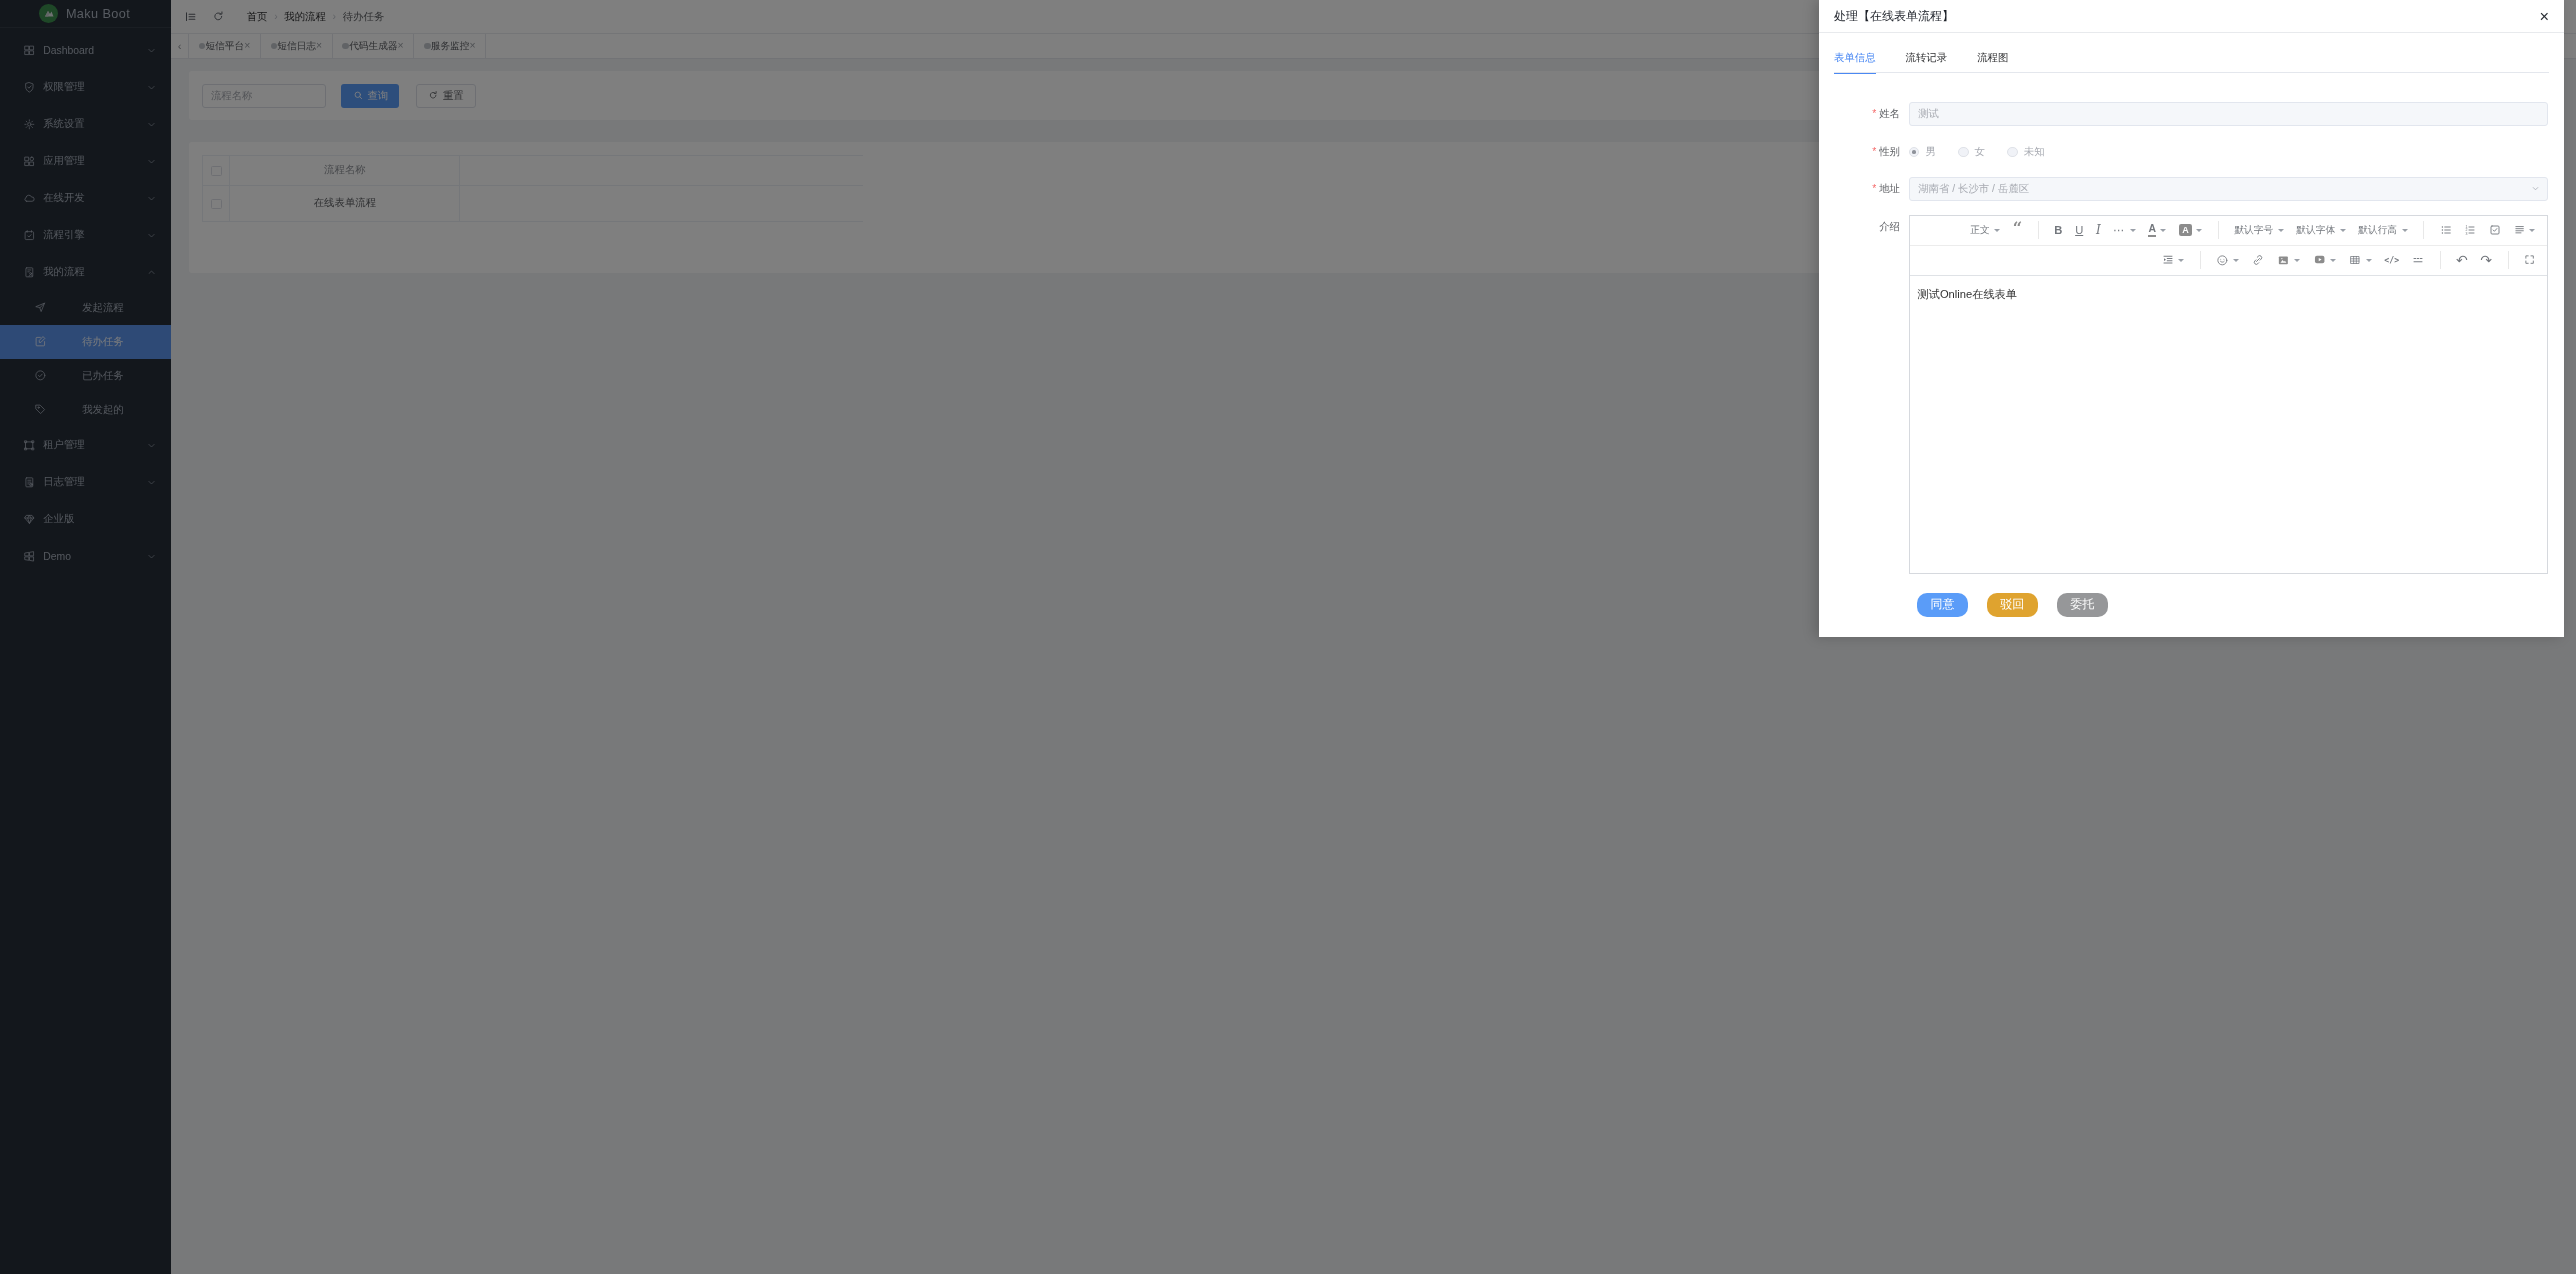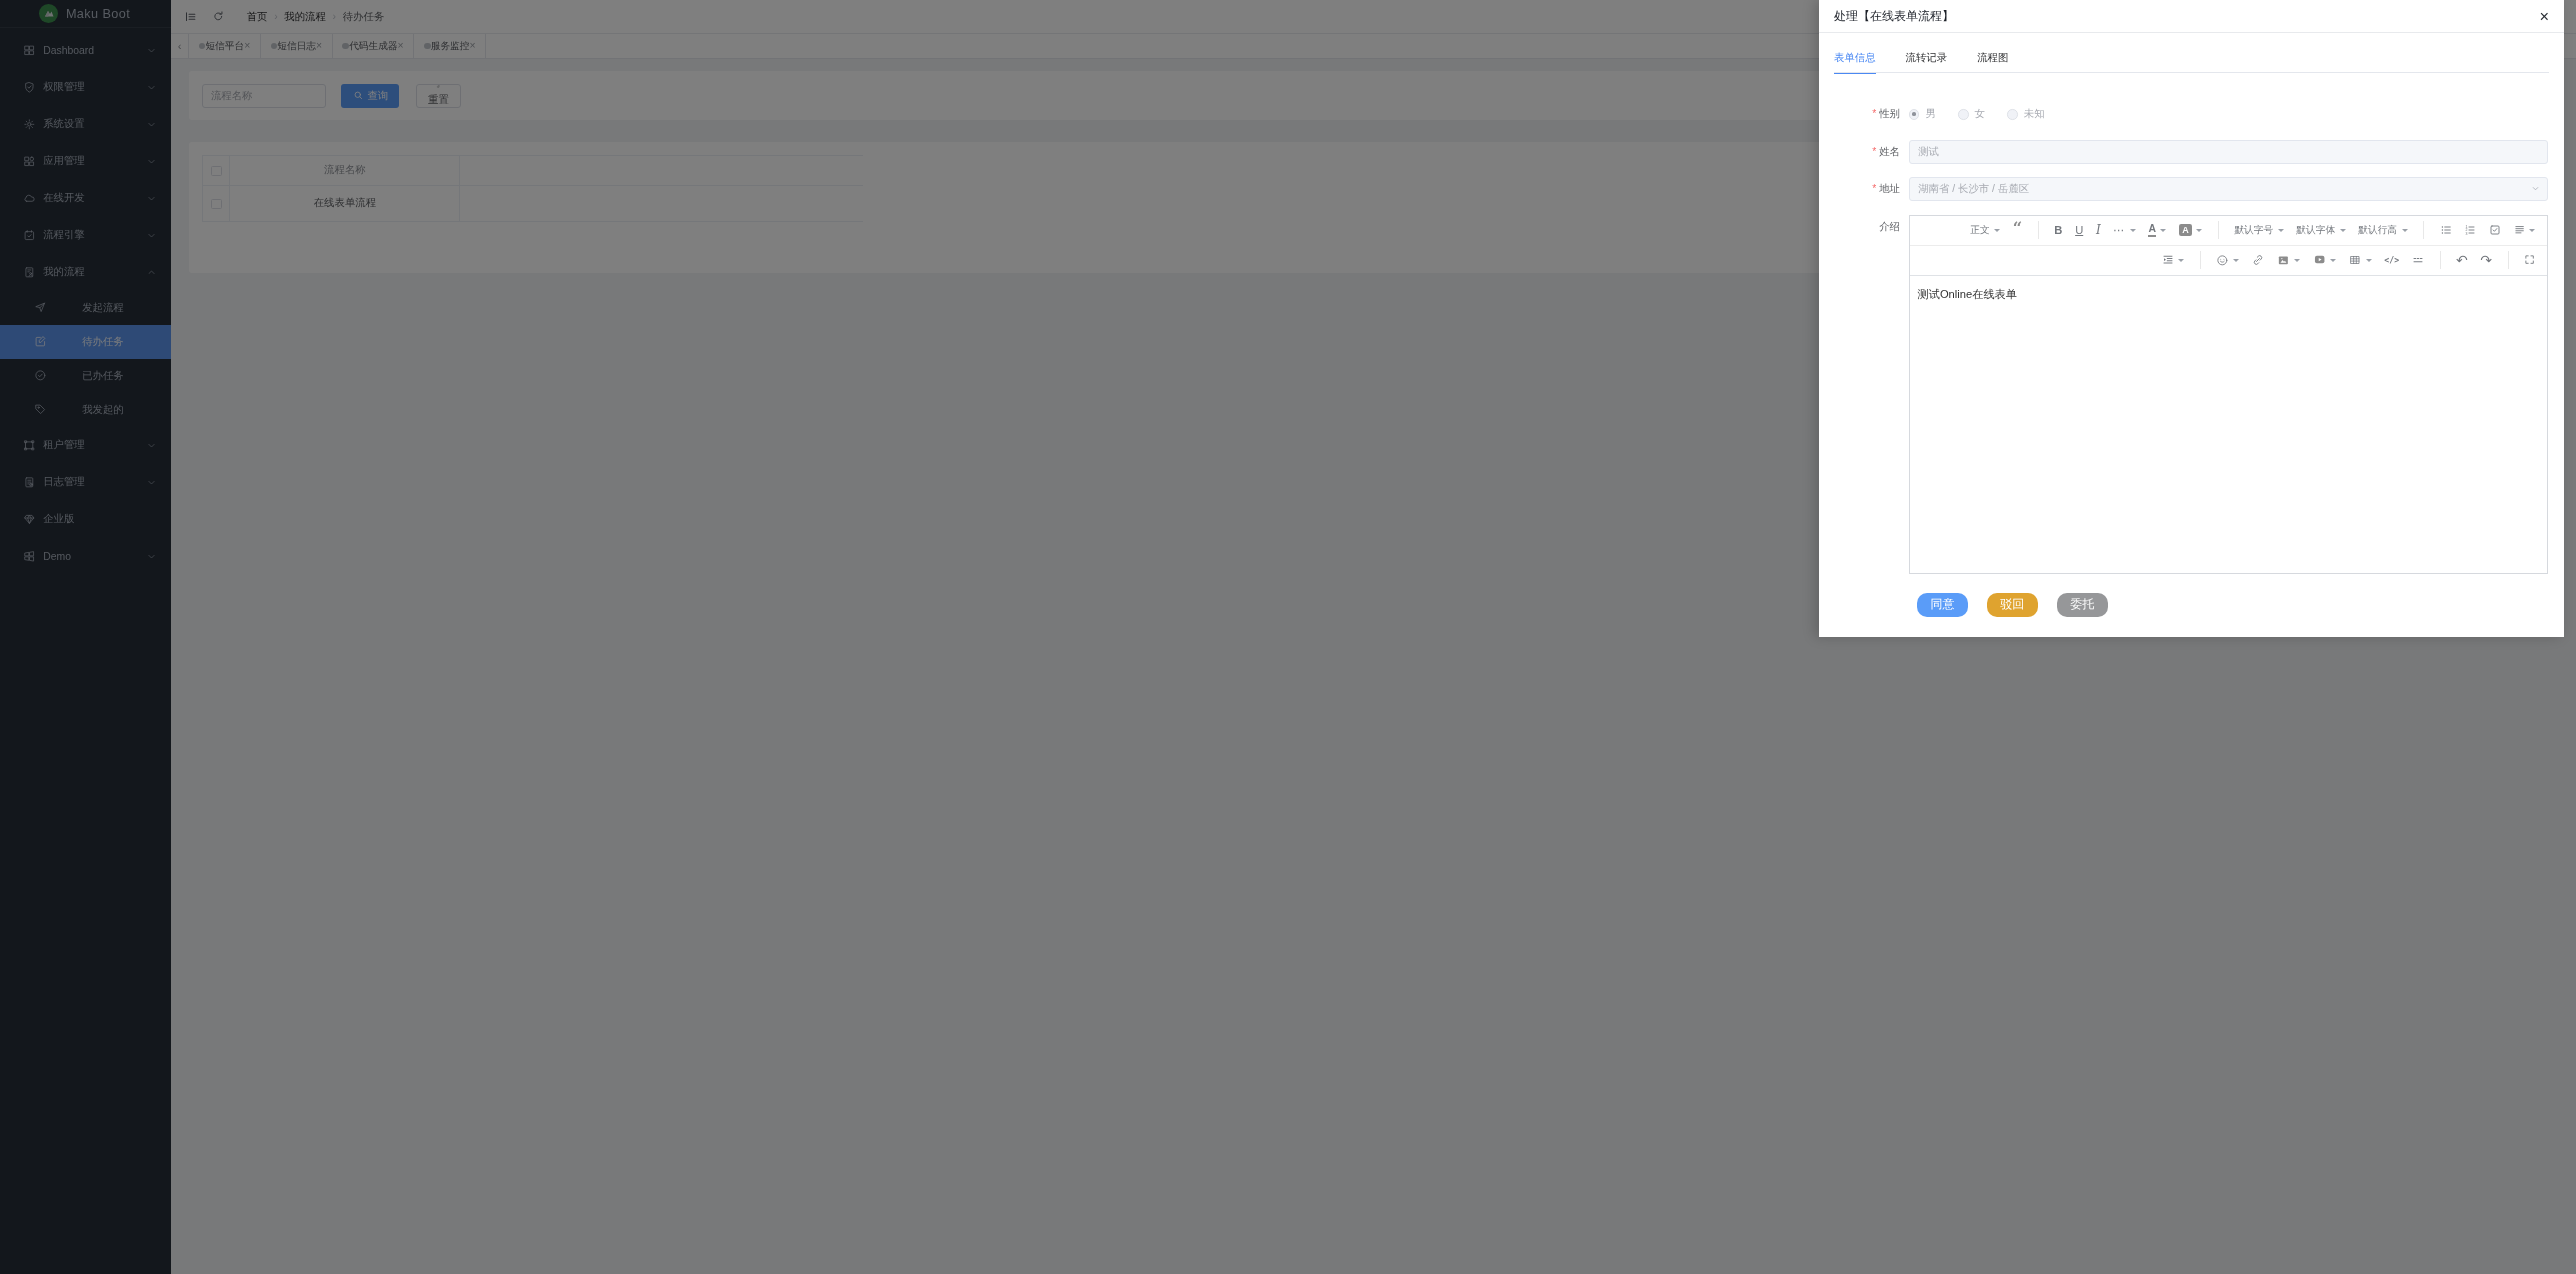--- a/index.html
+++ b/index.html
@@ -38,21 +38,21 @@
   .tab-close { color:#9ca0a6; font-size:10.4px; line-height:1; }
 
   .content { flex:1; padding:12px 18px; overflow:hidden; }
   .card { background:#fff; border-radius:3px; }
   .search-card { height:49px; display:flex; align-items:center; padding:0 12.7px; }
   .search-input { width:124px; height:24px; border:0.7px solid #dcdfe6; border-radius:3px; padding:0 8.2px; font-size:10.4px; color:#606266; outline:none; font-family:inherit; }
   .search-input::placeholder { color:#a8abb2; }
   .btn { height:24px; border:none; border-radius:3px; font-size:10.4px; display:inline-flex; align-items:center; justify-content:center; gap:4.5px; cursor:pointer; font-family:inherit; padding:0 11.2px; }
   .btn svg { display:block; }
   .btn-primary { background:var(--primary,#5a9cf8); color:#fff; margin-left:15.7px; }
-  .btn-plain { background:#fff; color:#606266; border:0.7px solid #dcdfe6; margin-left:16.4px;flex-direction:column; }
+  .btn-plain { background:#fff; color:#606266; border:0.7px solid #dcdfe6; margin-left:16.4px; }
 
   .table-card { margin-top:21.6px; height:131px; padding:13.4px; }
   .g-table { border-collapse:collapse; }
   .g-table td, .g-table th { border:0.7px solid #ebeef5; font-weight:normal; }
   .g-table th { height:30px; font-size:10.4px; color:#909399; }
   .g-table td { height:36px; font-size:10.4px; color:#606266; text-align:center; }
   .col-check { width:27px; text-align:center; }
   .col-name { width:230px; text-align:center; }
   .col-rest { width:403px; border-right:none !important; }
   .checkbox { display:inline-block; width:10.4px; height:10.4px; border:0.7px solid #dcdfe6; border-radius:1.5px; background:#fff; vertical-align:middle; }
@@ -397,49 +397,49 @@
   </div>
 
   <div class="d-tabs" id="drawer-tabs">
       <div class="d-tab active">表单信息</div>
       <div class="d-tab">流转记录</div>
       <div class="d-tab">流程图</div>
     </div>
 
   <div class="d-form">
     <div class="f-row">
+      <span class="f-label"><span class="req">*</span><span>姓名</span></span>
+      <div class="f-field">
+        <div class="f-input">
+            <span>测试</span>
+          </div>
+      </div>
+    </div>
+
+    <div class="f-row">
       <span class="f-label"><span class="req">*</span><span>性别</span></span>
       <div class="f-field">
         <div class="radio-group" id="gender-radios">
             <label class="radio">
               <span class="r-circle checked"></span>
               <span>男</span>
             </label>
             <label class="radio">
               <span class="r-circle"></span>
               <span>女</span>
             </label>
             <label class="radio">
               <span class="r-circle"></span>
               <span>未知</span>
             </label>
           </div>
       </div>
     </div>
 
     <div class="f-row">
-      <span class="f-label"><span class="req">*</span><span>姓名</span></span>
-      <div class="f-field">
-        <div class="f-input">
-            <span>测试</span>
-          </div>
-      </div>
-    </div>
-
-    <div class="f-row">
       <span class="f-label"><span class="req">*</span><span>地址</span></span>
       <div class="f-field">
         <div class="f-input">
           <span>湖南省 / 长沙市 / 岳麓区</span>
           <span class="sel-caret">
             <svg viewBox="0 0 24 24" width="9" height="9" fill="none" stroke="currentColor" stroke-width="2.2" stroke-linecap="round">
                 <path d="M6 9.5l6 6 6-6"></path>
               </svg>
           </span>
         </div>

